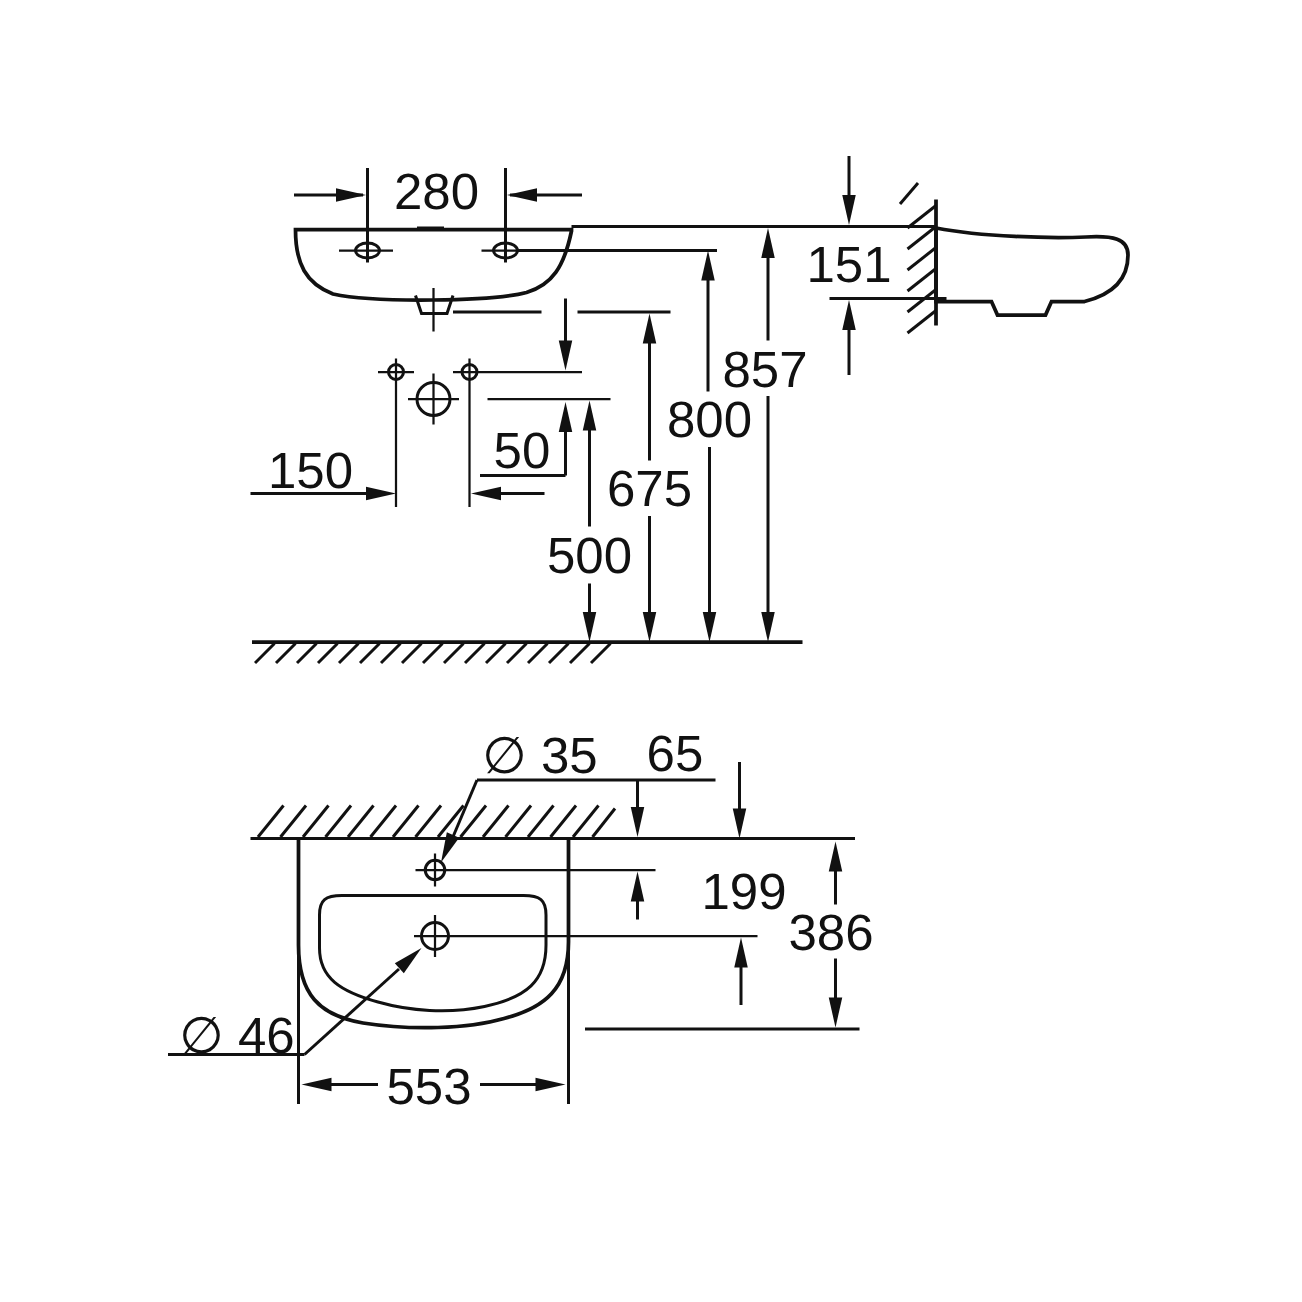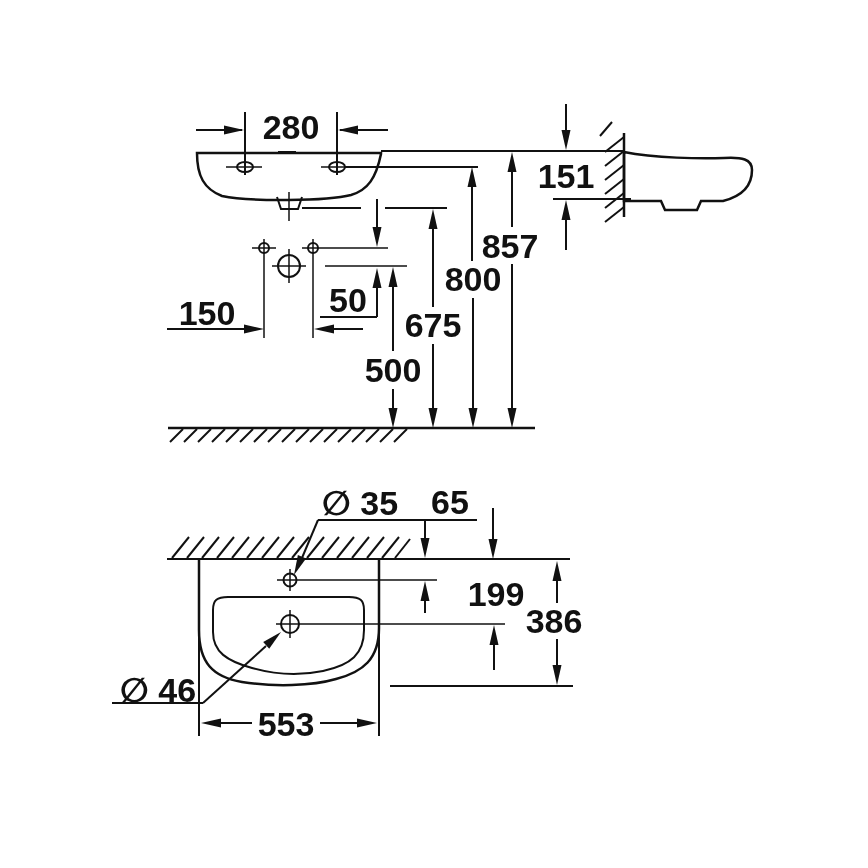--- a/index.html
+++ b/index.html
@@ -1,17 +1,17 @@
 <!DOCTYPE html>
 <html><head>
 <meta charset="utf-8">
 <style>
   html,body{margin:0;padding:0;background:#fff;}
   .stage{position:relative;width:868px;height:868px;background:#fff;overflow:hidden;
-         font-family:"Liberation Sans","DejaVu Sans",sans-serif;font-weight:bold;}
+         font-family:"Liberation Sans","DejaVu Sans",sans-serif;}
   svg{display:block;}
   text{font-family:"Liberation Sans","DejaVu Sans",sans-serif;font-size:34px;fill:#111;}
   .ln{stroke:#111;stroke-width:2;fill:none;}
   .thick{stroke:#111;stroke-width:2.5;fill:none;}
   .thin{stroke:#111;stroke-width:1.5;fill:none;}
   .arr{fill:#111;stroke:none;}
 </style>
 </head>
 <body>
 

